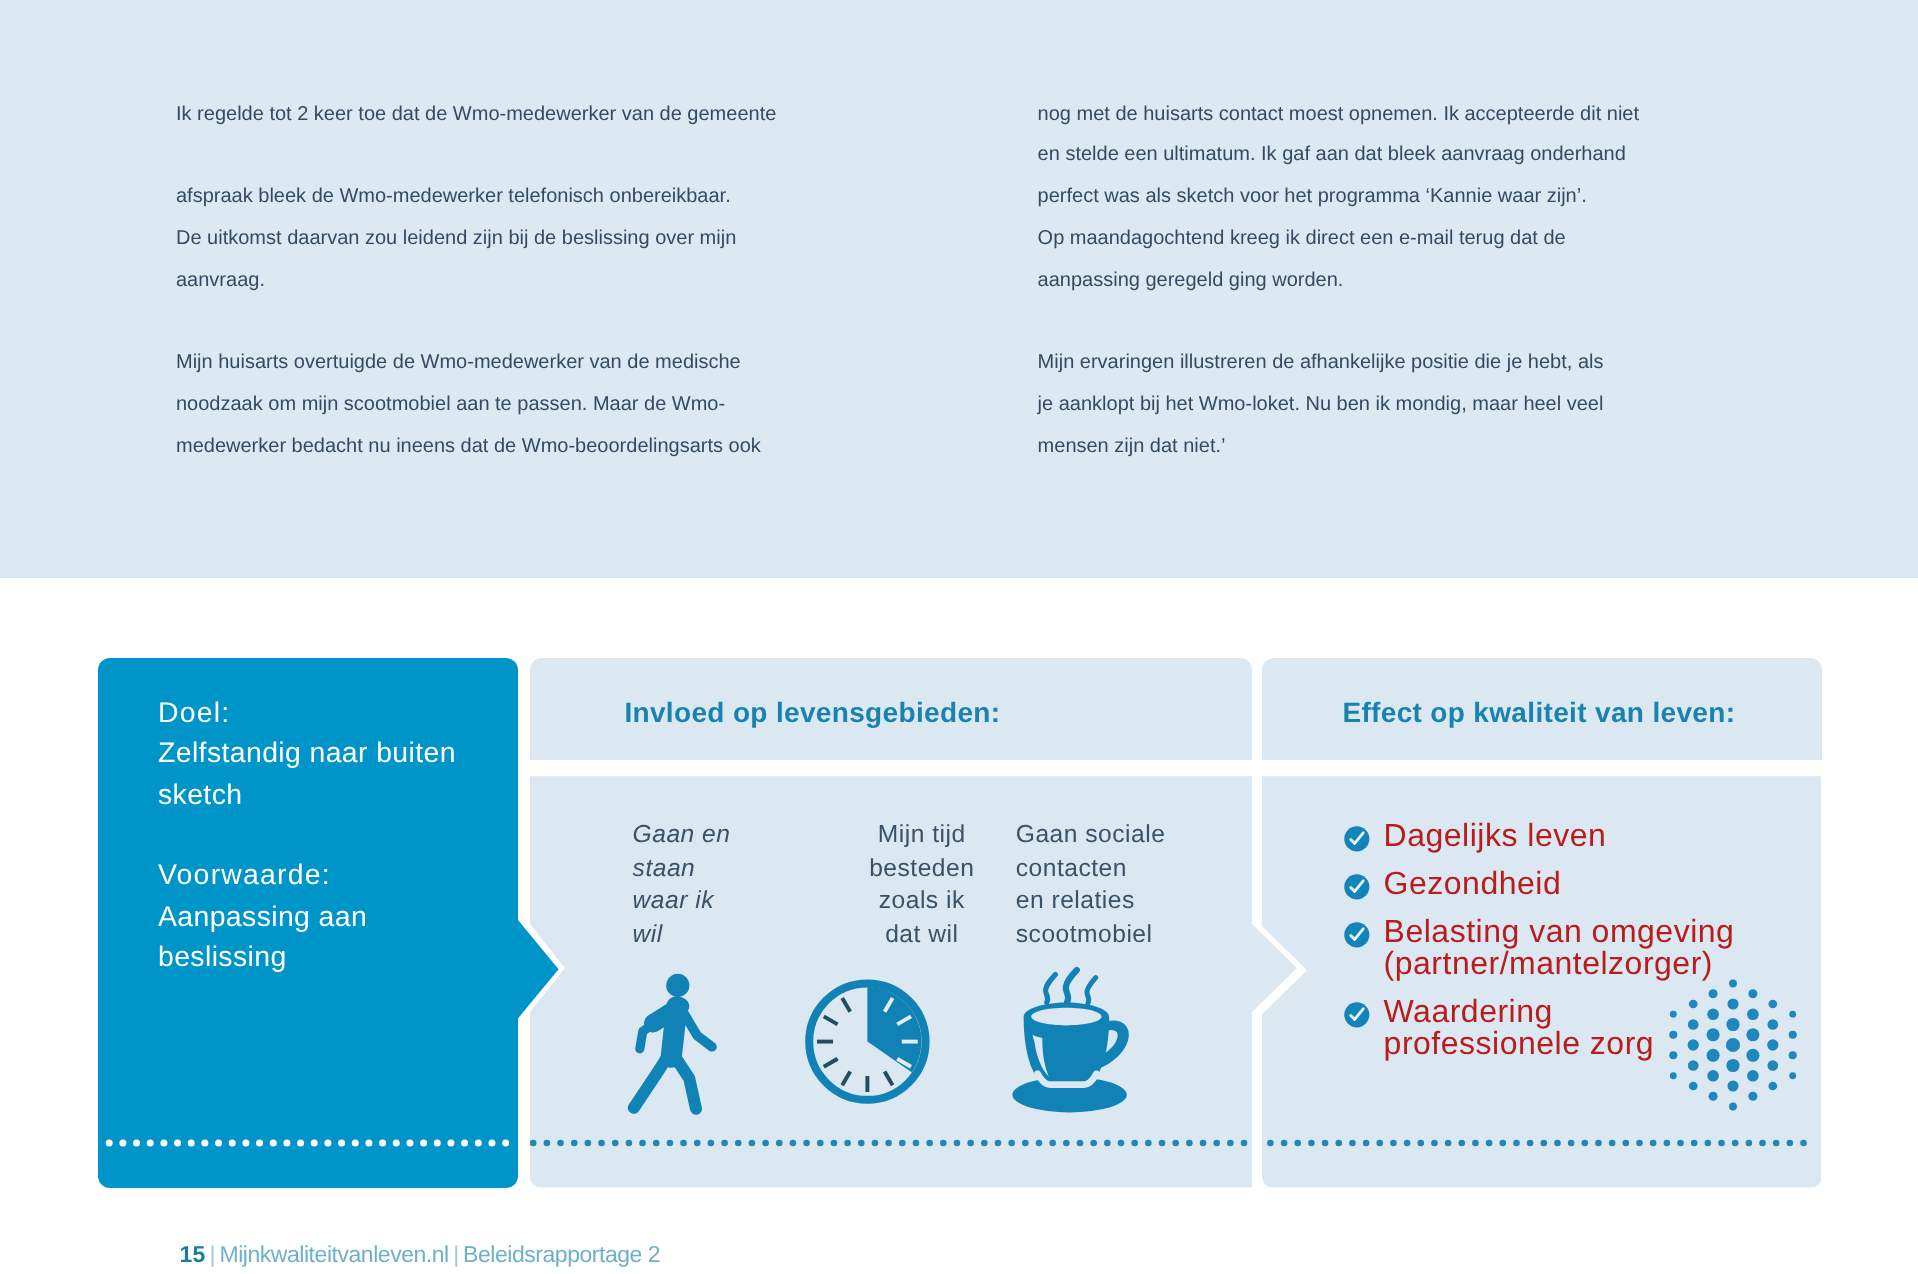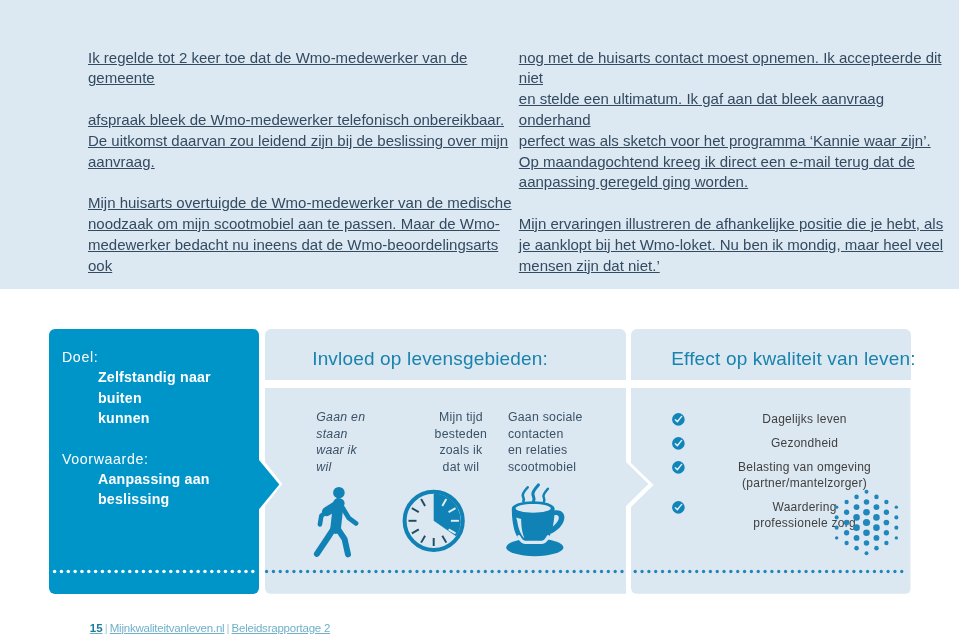--- a/index.html
+++ b/index.html
@@ -1,69 +1,69 @@
 <!DOCTYPE html>
 <html><head>
 <meta charset="utf-8">
 <title>Mijnkwaliteitvanleven</title>
 <style>
   html,body{margin:0;padding:0;}
   body{width:959px;height:637px;background:#ffffff;
        font-family:"Liberation Sans",sans-serif;overflow:hidden;position:relative;
        -webkit-font-smoothing:antialiased;}
   .quote-band{position:absolute;left:0;top:0;width:959px;height:289px;background:#dde9f2;}
-  .quote-col{position:absolute;font-size:15px;line-height:20.8px;color:#344a60;letter-spacing:0px;text-decoration:underline;}
+  .quote-col{position:absolute;font-size:10px;line-height:20.8px;color:#344a60;letter-spacing:0px;}
   .qc-left{left:88px;top:47.6px;width:430px;}
   .qc-right{left:518.8px;top:47.6px;width:430px;}
   .qpara{margin:0;}
   .qgap{height:20.8px;}
 
   
   .card{position:absolute;border-radius:6px;}
   .card-goal{left:49px;top:329px;width:210px;height:265px;background:#0095c8;}
-  .goal-text{position:absolute;left:62px;top:347.2px;width:175px;color:#ffffff;
+  .goal-text{position:absolute;left:79px;top:347.2px;width:175px;color:#ffffff;
              font-size:14.2px;line-height:20.3px;}
   .goal-label{font-weight:400;letter-spacing:0.62px;}
-  .goal-value{font-weight:700;letter-spacing:0.2px;margin-left:36px;}
+  .goal-value{font-weight:400;letter-spacing:0.2px;}
   .goal-spacer{height:20.3px;}
 
   .panel-head{position:absolute;height:50.8px;background:#dce8f1;border-radius:6px 6px 0 0;}
   .panel-body{position:absolute;background:#dce8f1;border-radius:0 0 6px 6px;}
   .ph-influence{left:265px;top:329px;width:361px;}
   .pb-influence{left:265px;top:388.1px;width:383.5px;height:205.7px;
      border-radius:0 0 0 6px;
      clip-path:polygon(0 0, 361px 0, 361px 73.9px, 383.5px 95.9px, 361px 117.9px,
                        361px 100%, 0 100%, 0 117.9px, 17.4px 95.9px, 0 73.9px);}
   .ph-effect{left:631px;top:329px;width:279.5px;}
   .pb-effect{left:631px;top:388.1px;width:279.5px;height:205.7px;
      clip-path:polygon(0 0, 100% 0, 100% 100%, 0 100%, 0 119px, 22.5px 97px, 0 75px);}
 
-  .panel-title{position:absolute;color:#1982ad;font-size:19px;font-weight:400;letter-spacing:0.17px;}
+  .panel-title{position:absolute;color:#1982ad;font-size:14px;font-weight:700;letter-spacing:0.17px;}
   .pt-influence{left:312.2px;top:348.3px;}
   .pt-effect{left:671.2px;top:348.3px;text-align:right;}
 
   .lifecol{position:absolute;color:#3a5166;font-size:12.3px;line-height:16.4px;width:100px;letter-spacing:0.25px;}
   .lc1{left:316.3px;top:409.3px;font-style:italic;}
   .lc2{left:410.9px;top:409.3px;text-align:center;}
   .lc3{left:507.9px;top:409.3px;}
 
   .effect-list{position:absolute;left:672.3px;top:410.5px;width:245px;}
-  .effect-item{position:relative;padding-left:19.5px;color:#404040;font-size:12px;
-               line-height:16.4px;margin-bottom:7.6px;letter-spacing:0.25px;text-align:center;}
+  .effect-item{position:relative;padding-left:19.5px;color:#b91c1c;font-size:16px;
+               line-height:16.4px;margin-bottom:7.6px;letter-spacing:0.25px;}
   .check{position:absolute;left:0;top:2.3px;width:12.8px;height:12.8px;}
   .check svg{width:12.8px;height:12.8px;}
 
   .dots-row{position:absolute;}
   .icon{position:absolute;}
   .dotcloud{position:absolute;}
 
   svg{display:block;overflow:visible;}
 
   .footer{position:absolute;left:89.8px;top:621.5px;font-size:11.5px;font-weight:400;
-          color:#6fb0c9;white-space:nowrap;letter-spacing:-0.23px;text-decoration:underline;}
+          color:#6fb0c9;white-space:nowrap;letter-spacing:-0.23px;}
   .footer .pg{color:#1b7c9e;font-weight:700;letter-spacing:0px;}
   .footer .sep{color:#9fcbdc;font-weight:400;padding:0 2.2px;}
 </style>
 </head>
 <body>
 
 <div class="quote-band"></div>
 
 <div class="quote-col qc-left">
   <p class="qpara">
@@ -98,21 +98,21 @@
 </div>
 
 <div class="card card-goal"></div>
 <svg class="icon" style="left:254px;top:460px;width:30px;height:50px" viewBox="0 0 30 50">
   <path d="M0 0 H5 L25.3 24.6 L5 49.2 H0 Z" fill="#0095c8"></path>
 </svg>
 <div class="goal-text">
   <div class="goal-label">Doel:</div>
   <div class="goal-value">
     <span>Zelfstandig naar buiten</span><br>
-    <span>kunnen</span>
+    <span>sketch</span>
   </div>
   <div class="goal-spacer"></div>
   <div class="goal-label">Voorwaarde:</div>
   <div class="goal-value">
     <span>Aanpassing aan</span><br>
     <span>beslissing</span>
   </div>
 </div>
 
 <div class="panel-head ph-influence"></div>

